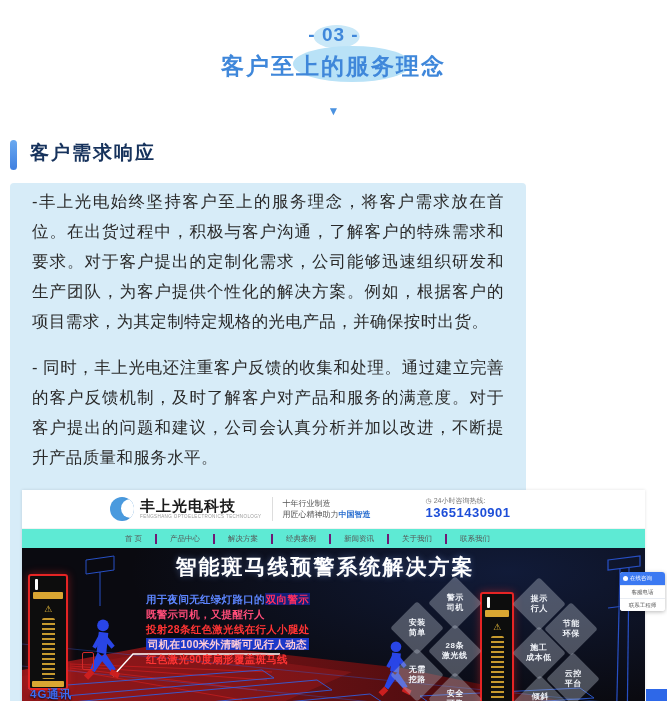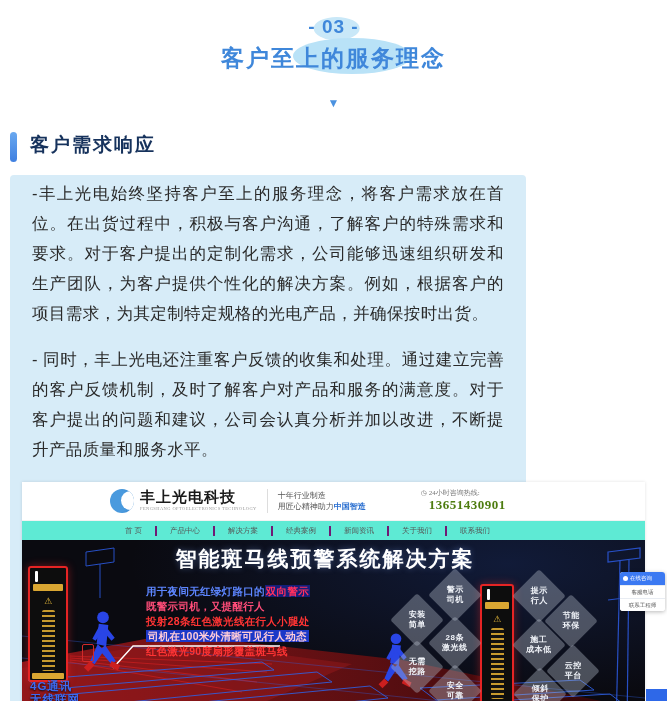--- a/index.html
+++ b/index.html
@@ -1,56 +1,56 @@
 <!DOCTYPE html>
 <html><head>
 <meta charset="utf-8">
 <style>
   html,body{margin:0;padding:0;}
   body{
     width:667px;height:701px;position:relative;overflow:hidden;
     background:#ffffff;font-family:"Liberation Sans","DejaVu Sans",sans-serif;
   }
   
-  .top{padding-top:16px;text-align:center;}
+  .top{padding-top:24px;text-align:center;}
   .num-wrap{position:relative;display:inline-block;}
   .num-hl{position:absolute;left:50%;top:1px;transform:translateX(-42%);width:46px;height:23px;background:#c9e8f8;border-radius:50%;z-index:0;}
   .sec-num{position:relative;z-index:1;font-size:19px;font-weight:bold;color:#3f87da;letter-spacing:1px;}
   .title-wrap{position:relative;display:inline-block;margin-top:5px;}
   .title-hl{position:absolute;left:72px;top:-5px;width:118px;height:36px;background:#b9e2f7;border-radius:50%;z-index:0;}
   .page-title{position:relative;z-index:1;font-size:23px;font-weight:bold;color:#3f87da;letter-spacing:2px;margin:0;}
   .tri{margin-top:23px;font-size:12px;color:#4b92e0;line-height:12px;}
   
   .sec-head{display:flex;align-items:flex-start;gap:13px;margin:23px 0 0 10px;}
   .sec-bar{width:7px;height:30px;border-radius:4px;background:linear-gradient(180deg,#6aa9f0,#3f7fe0);}
   .sec-title{font-size:19px;font-weight:bold;color:#16325c;letter-spacing:2px;margin:0;}
   
   .panel{
     margin:13px 0 0 10px;width:516px;height:529px;box-sizing:border-box;
     background:#d7ecf8;border-radius:4px 4px 0 0;padding:3px 22px 0 22px;
   }
   .panel p{font-size:16.5px;line-height:30px;color:#2a2a2a;letter-spacing:.4px;margin:0 0 16px 0;text-align:justify;}
   .panel p.p2{margin-bottom:18px;}
   
   .shot{width:623px;margin-left:-10px;background:#fff;box-shadow:0 0 3px rgba(0,0,0,.12);}
-  .shot-header{height:38px;display:flex;align-items:center;padding-left:88px;box-sizing:border-box;background:#fff;font-family:Liberation Serif, serif;}
+  .shot-header{height:38px;display:flex;align-items:center;padding-left:88px;box-sizing:border-box;background:#fff;}
   .logo-icon{width:24px;height:24px;border-radius:50%;background:radial-gradient(circle at 35% 50%,#4a9ade 55%,#2e7cc4);position:relative;overflow:hidden;flex:0 0 auto;}
   .logo-icon:after{content:"";position:absolute;right:-6px;top:2px;width:19px;height:19px;border-radius:50%;background:#fff;}
   .logo-text{margin-left:6px;line-height:1;}
   .logo-name{font-size:15px;font-weight:bold;color:#1a1a1a;letter-spacing:1px;}
   .logo-sub{font-size:4.5px;color:#999;letter-spacing:.4px;margin-top:2px;}
   .hdr-divider{width:1px;height:24px;background:#ddd;margin:0 10px;}
   .tagline{line-height:1.4;}
   .tag1{font-size:8px;color:#555;}
   .tag2{font-size:8px;color:#555;}
   .tag2 .accent{color:#2a6fd0;font-weight:bold;}
   .phone{margin-left:55px;line-height:1.25;}
   .phone-label{font-size:7px;color:#777;display:flex;align-items:center;gap:2px;}
   .clock{font-size:7px;color:#777;}
-  .phone-num{font-size:13px;font-weight:bold;color:#4d7c0f;letter-spacing:.5px;margin-left:8px;}
+  .phone-num{font-size:13px;font-weight:bold;color:#1d4ed8;letter-spacing:.5px;}
   .shot-nav{height:20px;background:#5eead4;border-top:1px solid #f2f2f2;display:flex;align-items:center;padding-left:90px;box-sizing:border-box;}
   .nav-item{font-size:7.5px;color:#555;padding:0 13px;border-left:2px solid #701a75;white-space:nowrap;}
   .nav-item:first-child{border-left:none;}
   
   .banner{position:relative;height:198px;overflow:hidden;
     background:#0a0a10 radial-gradient(ellipse at 78% 12%,rgba(35,70,160,.28),transparent 55%);}
   .scene{position:absolute;left:0;top:0;z-index:1;}
   .banner-title{position:absolute;left:128px;top:5px;width:350px;text-align:center;color:#fff;
     font-size:21px;font-weight:bold;letter-spacing:2px;z-index:3;text-shadow:0 0 6px rgba(130,170,255,.4);}
   .tower{position:absolute;z-index:2;background:#0d0d0d;border:2px solid #e62424;border-radius:3px;

